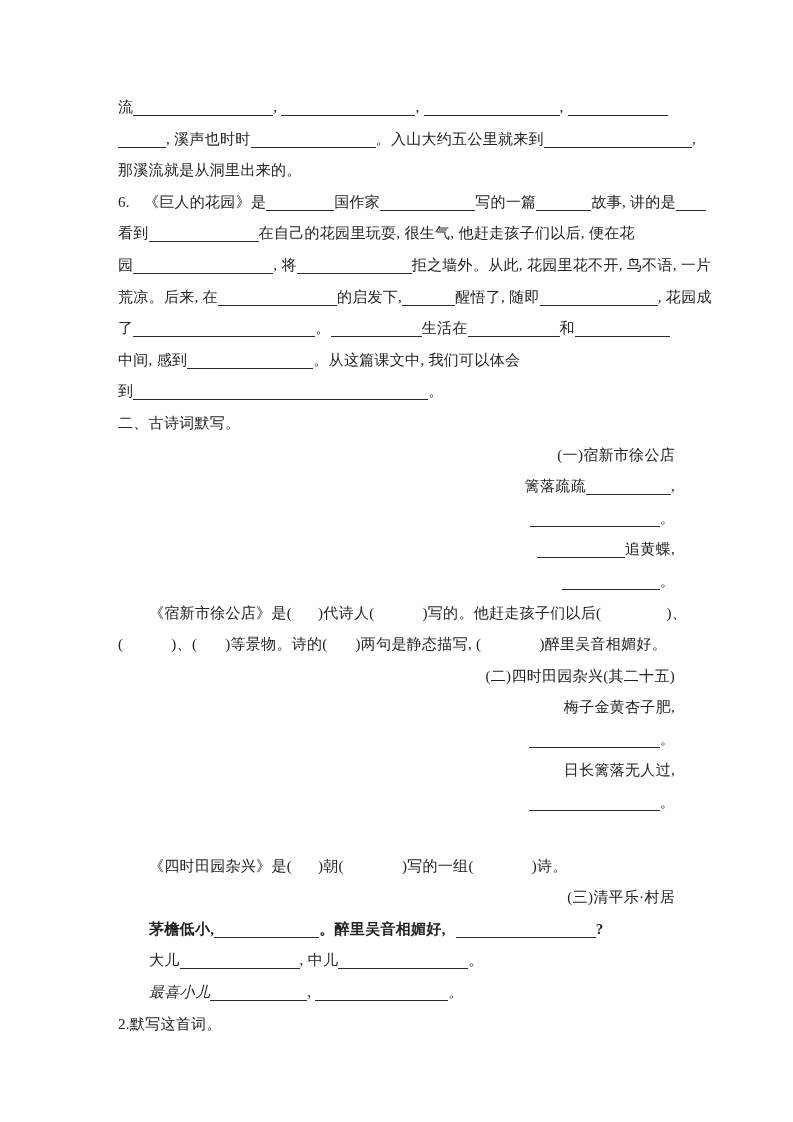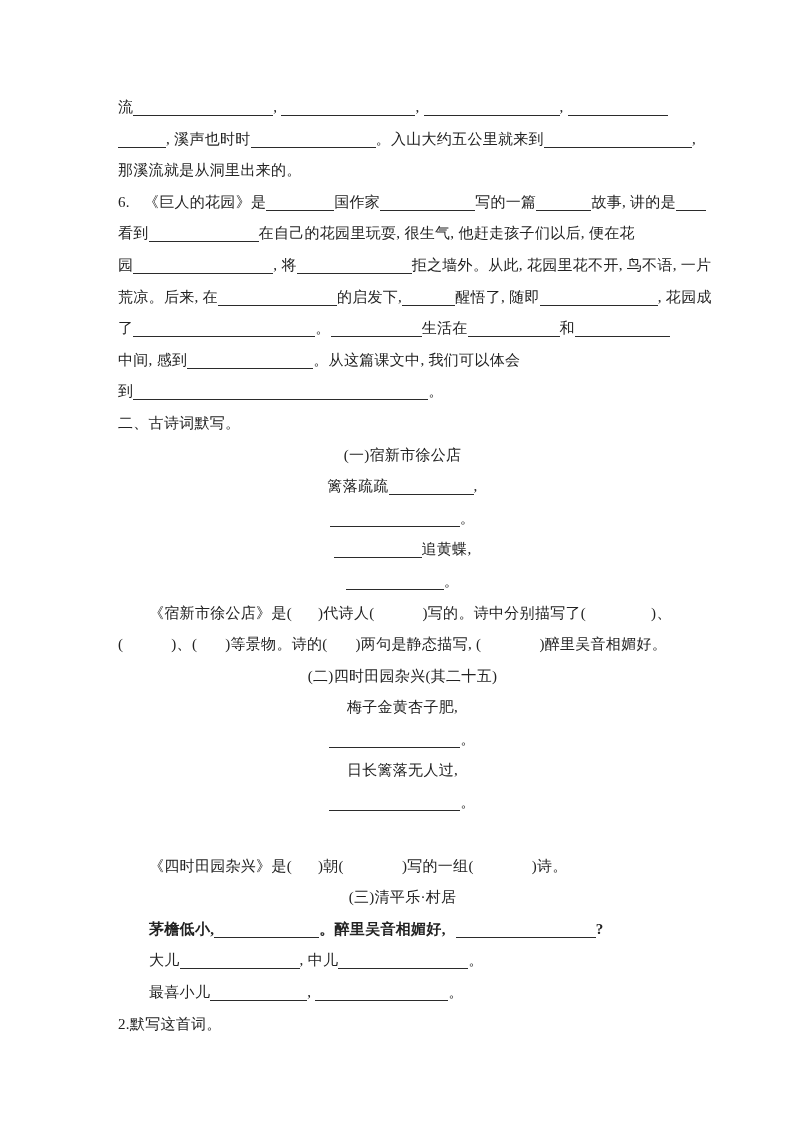--- a/index.html
+++ b/index.html
@@ -20,21 +20,21 @@
     left: 118px; top: 92px;
     width: 557px;
   }
   .line {
     height: 31.6px;
     line-height: 31.6px;
     font-size: 15px;
     white-space: nowrap;
     letter-spacing: 0.3px;
   }
-  .line.center { text-align: center; padding-left: 12px; }
+  .line.center { text-align: right; padding-left: 12px; }
   .t { color: #222222; }
   .u {
     display: inline-block;
     height: 0;
     border-bottom: 1.3px solid #2b2b2b;
     vertical-align: -4px;
   }
   .g { display: inline-block; height: 1px; }
 </style>
 </head>
@@ -51,27 +51,27 @@
       <div class="line"><span class="t">荒凉。后来, 在</span><span class="u" style="width: 119px; border-bottom-color: rgb(43, 43, 43);"></span><span class="t">的启发下,</span><span class="u" style="width: 53px; border-bottom-color: rgb(43, 43, 43);"></span><span class="t">醒悟了, 随即</span><span class="u" style="width: 118px; border-bottom-color: rgb(43, 43, 43);"></span><span class="t">, 花园成</span></div>
       <div class="line"><span class="t">了</span><span class="u" style="width: 182px; border-bottom-color: rgb(43, 43, 43);"></span><span class="t">。</span><span class="u" style="width: 91px; border-bottom-color: rgb(43, 43, 43);"></span><span class="t">生活在</span><span class="u" style="width: 92px; border-bottom-color: rgb(43, 43, 43);"></span><span class="t">和</span><span class="u" style="width: 95px; border-bottom-color: rgb(43, 43, 43);"></span></div>
       <div class="line"><span class="t">中间, 感到</span><span class="u" style="width: 126px; border-bottom-color: rgb(43, 43, 43);"></span><span class="t">。从这篇课文中, 我们可以体会</span></div>
       <div class="line"><span class="t">到</span><span class="u" style="width: 295px; border-bottom-color: rgb(43, 43, 43);"></span><span class="t">。</span></div>
       <div class="line"><span class="t">二、古诗词默写。</span></div>
       <div class="line center"><span class="t">(一)宿新市徐公店</span></div>
       <div class="line center"><span class="t">篱落疏疏</span><span class="u" style="width: 85px; border-bottom-color: rgb(43, 43, 43);"></span><span class="t">,</span></div>
       <div class="line center"><span class="u" style="width: 130px; border-bottom-color: rgb(43, 43, 43);"></span><span class="t">。</span></div>
       <div class="line center"><span class="u" style="width: 88px; border-bottom-color: rgb(43, 43, 43);"></span><span class="t">追黄蝶,</span></div>
       <div class="line center"><span class="u" style="width: 98px; border-bottom-color: rgb(43, 43, 43);"></span><span class="t">。</span></div>
-      <div class="line" style="padding-left: 31px;"><span class="t">《宿新市徐公店》是(</span><span class="g" style="width: 26px;"></span><span class="t">)代诗人(</span><span class="g" style="width: 48px;"></span><span class="t">)写的。诗中分别描写了(</span><span class="g" style="width: 65px;"></span><span class="t">)、</span></div>
+      <div class="line" style="padding-left: 31px;"><span class="t">《宿新市徐公店》是(</span><span class="g" style="width: 26px;"></span><span class="t">)代诗人(</span><span class="g" style="width: 48px;"></span><span class="t">)写的。他赶走孩子们以后(</span><span class="g" style="width: 65px;"></span><span class="t">)、</span></div>
       <div class="line"><span class="t">(</span><span class="g" style="width: 48px;"></span><span class="t">)、(</span><span class="g" style="width: 28px;"></span><span class="t">)等景物。诗的(</span><span class="g" style="width: 28px;"></span><span class="t">)两句是静态描写, (</span><span class="g" style="width: 58px;"></span><span class="t">)醉里吴音相媚好。</span></div>
       <div class="line center"><span class="t">(二)四时田园杂兴(其二十五)</span></div>
       <div class="line center"><span class="t">梅子金黄杏子肥,</span></div>
       <div class="line center"><span class="u" style="width: 131px; border-bottom-color: rgb(43, 43, 43);"></span><span class="t">。</span></div>
       <div class="line center"><span class="t">日长篱落无人过,</span></div>
       <div class="line center"><span class="u" style="width: 131px; border-bottom-color: rgb(43, 43, 43);"></span><span class="t">。</span></div>
       <div class="line" style="padding-left: 31px; margin-top: 32px;"><span class="t">《四时田园杂兴》是(</span><span class="g" style="width: 26px;"></span><span class="t">)朝(</span><span class="g" style="width: 58px;"></span><span class="t">)写的一组(</span><span class="g" style="width: 58px;"></span><span class="t">)诗。</span></div>
       <div class="line center"><span class="t">(三)清平乐·村居</span></div>
       <div class="line" style="padding-left: 31px; font-weight: bold;"><span class="t">茅檐低小,</span><span class="u" style="width: 105px; border-bottom-color: rgb(43, 43, 43);"></span><span class="t">。醉里吴音相媚好,</span><span class="g" style="width: 10px;"></span><span class="u" style="width: 140px; border-bottom-color: rgb(43, 43, 43);"></span><span class="t">?</span></div>
       <div class="line" style="padding-left: 31px;"><span class="t">大儿</span><span class="u" style="width: 120px; border-bottom-color: rgb(43, 43, 43);"></span><span class="t">, 中儿</span><span class="u" style="width: 130px; border-bottom-color: rgb(43, 43, 43);"></span><span class="t">。</span></div>
-      <div class="line" style="padding-left: 31px;"><span class="t">最喜小儿</span><span class="u" style="width: 97px; border-bottom-color: rgb(43, 43, 43);"></span><span class="t">, </span><span class="u" style="width: 133px; border-bottom-color: rgb(43, 43, 43);"></span><span class="t">。</span></div>
+      <div class="line" style="padding-left: 31px; font-style: italic;"><span class="t">最喜小儿</span><span class="u" style="width: 97px; border-bottom-color: rgb(43, 43, 43);"></span><span class="t">, </span><span class="u" style="width: 133px; border-bottom-color: rgb(43, 43, 43);"></span><span class="t">。</span></div>
       <div class="line"><span class="t">2.默写这首词。</span></div>
     </div>
 </div>
 
 </body></html>

